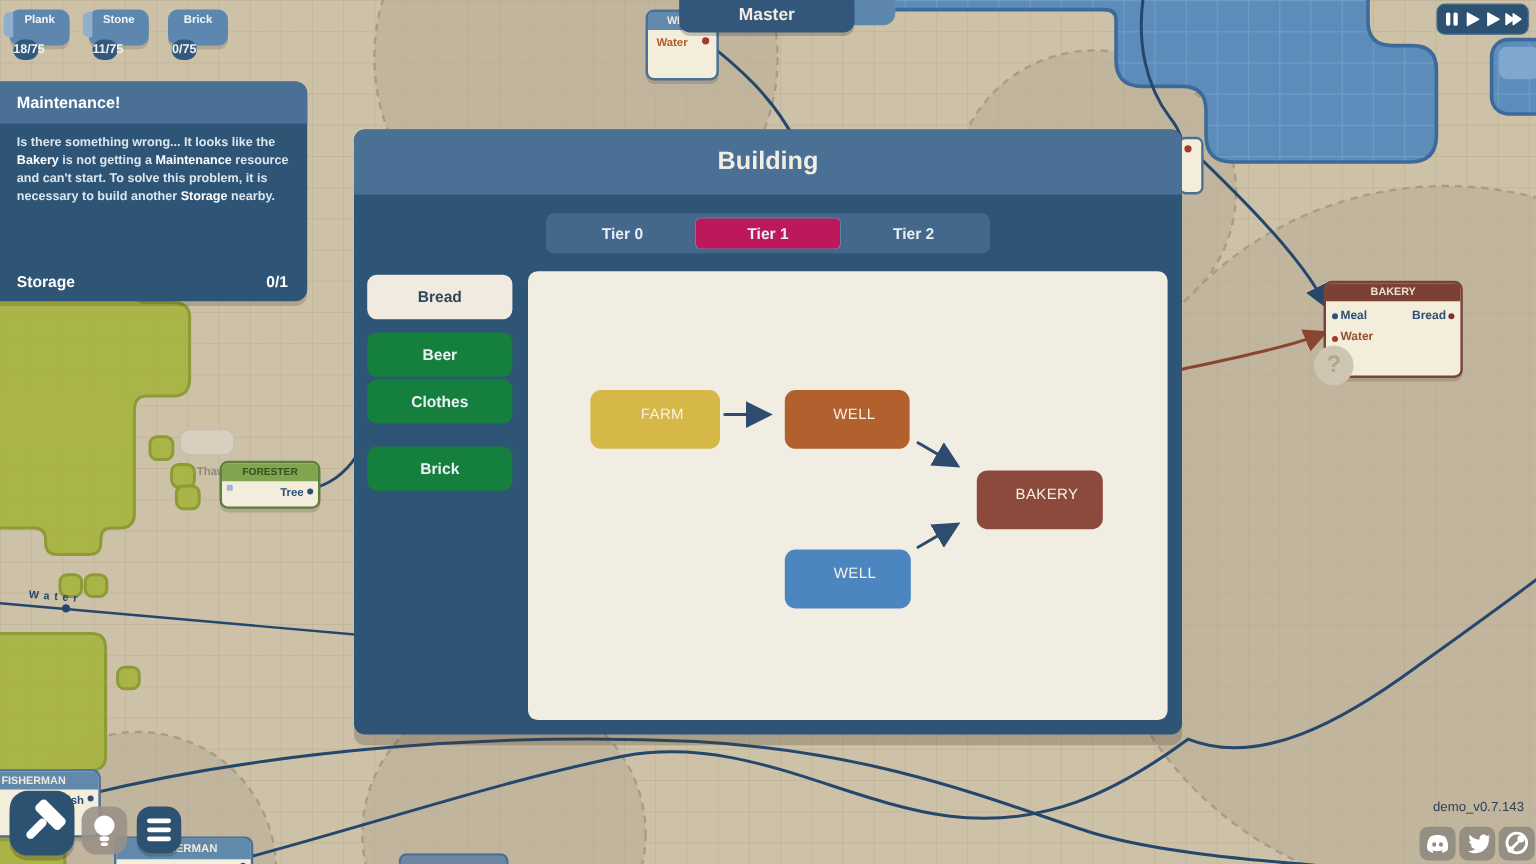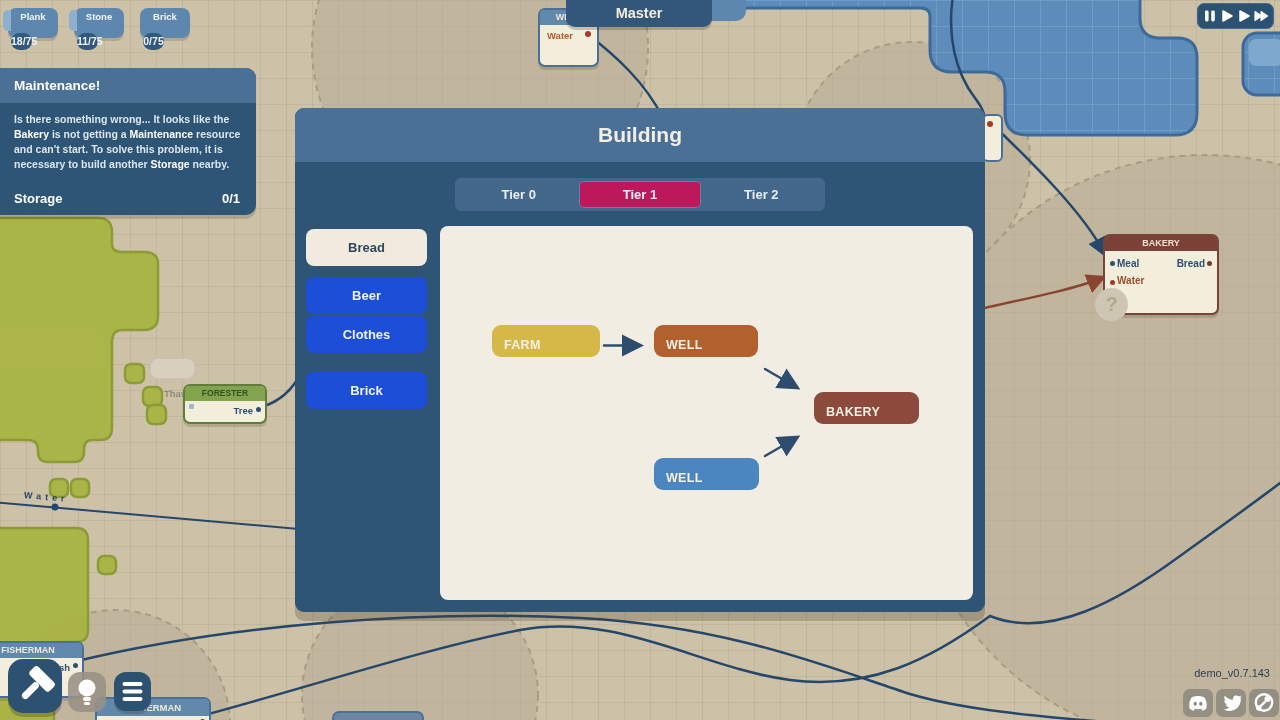--- a/index.html
+++ b/index.html
@@ -22,21 +22,21 @@
   .map-node{position:absolute;background:#f3eddc;border:2px solid #4a7096;border-radius:7px;z-index:5;box-shadow:0 3px 0 rgba(60,50,32,.18);}
   .map-node .hdr{height:15px;line-height:15px;font-size:9px;font-weight:700;color:#f0eadb;background:#6189ab;border-radius:4px 4px 0 0;text-align:center;overflow:hidden;white-space:nowrap;}
   .map-node .row{font-size:9.5px;font-weight:700;}
   .dot{position:absolute;border-radius:50%;}
   
   .chip{position:absolute;top:8px;width:50px;height:30px;background:#5d87ae;border-radius:8px;z-index:6;box-shadow:0 3px 0 rgba(60,50,32,.18);}
   .chip .accent{position:absolute;left:-5px;top:2px;width:8px;height:21px;background:#8fb0cc;border-radius:5px 0 0 5px;display:none;}
   .chip.has-accent .accent{display:block;}
   .chip .nm{display:block;text-align:center;padding-top:3px;font-size:9.5px;font-weight:700;color:#f2f5f8;}
   .chip .pill{position:absolute;left:3px;top:25px;width:21px;height:17px;line-height:17px;background:#33587d;border-radius:9px;text-align:center;font-size:10.5px;font-weight:700;color:#eef3f7;}
-  #notif{left:0;top:68px;width:256px;height:147px;z-index:6;border-radius:0 10px 10px 0;background:#2e5476;box-shadow:0 4px 0 rgba(60,50,32,.2);}
+  #notif{left:0;top:68px;width:256px;height:183px;z-index:6;border-radius:0 10px 10px 0;background:#2e5476;box-shadow:0 4px 0 rgba(60,50,32,.2);}
   #notif .hd{height:35px;line-height:35px;background:#4a7096;border-radius:0 10px 0 0;padding-left:14px;font-size:13.5px;font-weight:700;color:#fff;}
   #notif .bd{padding:9px 14px 0 14px;font-size:10.5px;font-weight:600;line-height:1.42;color:#dbe6ee;}
   #notif .kw{color:#fff;font-weight:800;}
   #notif .req{position:absolute;left:14px;right:16px;bottom:9px;display:flex;justify-content:space-between;font-size:13px;font-weight:700;color:#fff;}
   #session-tab{left:566px;top:0;width:146px;height:27px;line-height:27px;background:#33567b;border-radius:0 0 9px 9px;text-align:center;font-size:14.5px;font-weight:700;color:#f2ede2;z-index:6;box-shadow:0 3px 0 rgba(40,32,20,.22);}
   #session-tab-edge{left:700px;top:0;width:46px;height:21px;background:#5e87ae;border-radius:0 0 10px 10px;z-index:5;}
   #speed{left:1197px;top:3px;width:77px;height:26px;background:#2d5170;border:1px solid #446c8e;border-radius:7px;display:flex;align-items:center;justify-content:space-around;padding:0 4px;box-sizing:border-box;z-index:6;}
   #speed .sbtn{width:14px;height:14px;cursor:pointer;}
   
   .tool-btn{position:absolute;z-index:6;border-radius:12px;display:flex;align-items:center;justify-content:center;cursor:pointer;}
@@ -45,24 +45,24 @@
   #menu-btn{left:114px;top:672px;width:37px;height:39px;background:#2d5170;box-shadow:0 3px 0 rgba(40,32,20,.2);}
   
   #version{right:10px;top:667px;font-size:11px;font-weight:400;color:#2c3f53;z-index:6;}
   .soc{position:absolute;top:689px;width:30px;height:28px;background:rgba(143,137,127,.9);border-radius:7px;display:flex;align-items:center;justify-content:center;z-index:6;cursor:pointer;}
   
   #modal{left:295px;top:108px;width:690px;height:504px;z-index:7;border-radius:9px;background:#2e5476;box-shadow:0 9px 0 rgba(71,58,40,.25);}
   #modal .mhd{height:54px;line-height:54px;background:#4a7096;border-radius:9px 9px 0 0;text-align:center;font-size:21px;font-weight:700;color:#f3eee3;}
   #tier-bar{position:absolute;left:160px;top:70px;width:370px;height:33px;background:#44688c;border-radius:6px;display:flex;padding:3px;box-sizing:border-box;}
   .tier{flex:1;line-height:27px;text-align:center;font-size:13px;font-weight:700;color:#e8eef4;border-radius:5px;cursor:pointer;}
   .tier.sel{background:#be185d;box-shadow:inset 0 0 0 1px #5f84a6;}
-  .cat{position:absolute;left:11px;width:121px;height:37px;line-height:37px;text-align:center;font-size:13px;font-weight:700;border-radius:8px;background:#1d4ed8;color:#eef2f6;cursor:pointer;}
+  .cat{position:absolute;left:11px;width:121px;height:37px;line-height:37px;text-align:center;font-size:13px;font-weight:700;border-radius:8px;background:#15803d;color:#eef2f6;cursor:pointer;}
   .cat.sel{background:#f1ebdf;color:#33475c;}
   #canvas{position:absolute;left:145px;top:118px;width:533px;height:374px;background:#f2ede3;border-radius:8px;}
-  .cnode{position:absolute;height:32px;border-radius:9px;color:#f6f1e3;font-size:12.5px;font-weight:700;letter-spacing:.3px;line-height:41px;padding-left:12px;box-sizing:border-box;cursor:pointer;}
+  .cnode{position:absolute;height:49px;border-radius:9px;color:#f6f1e3;font-size:12.5px;font-weight:400;letter-spacing:.3px;line-height:41px;padding-left:12px;box-sizing:border-box;cursor:pointer;text-align:center;}
 </style>
 </head>
 <body>
 
 <div id="stage">
 
   <svg id="map-decor" class="abs" width="1280" height="720">
     <defs>
       <pattern id="wgrid" width="26" height="26" patternUnits="userSpaceOnUse">
         <rect width="26" height="26" fill="#5d8bba"></rect>

